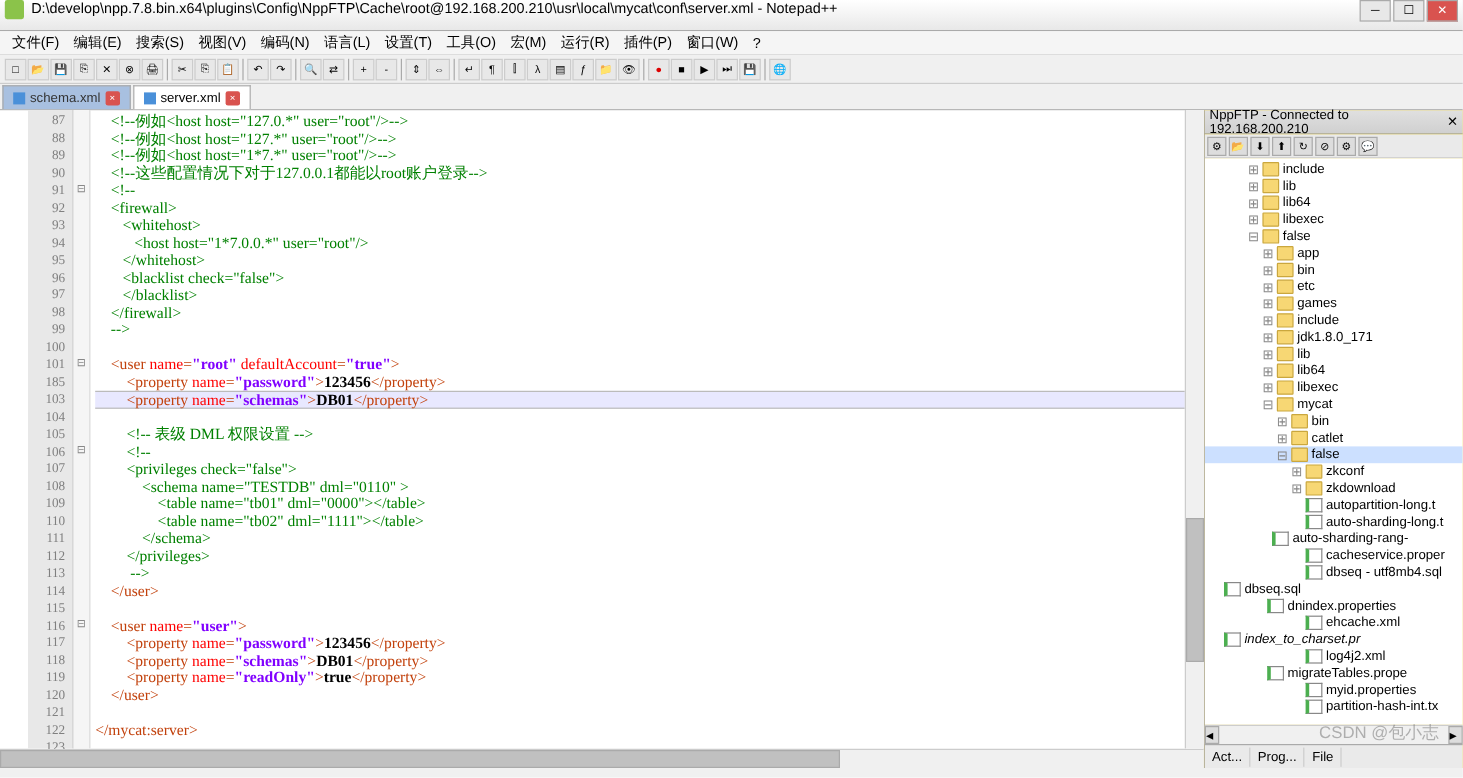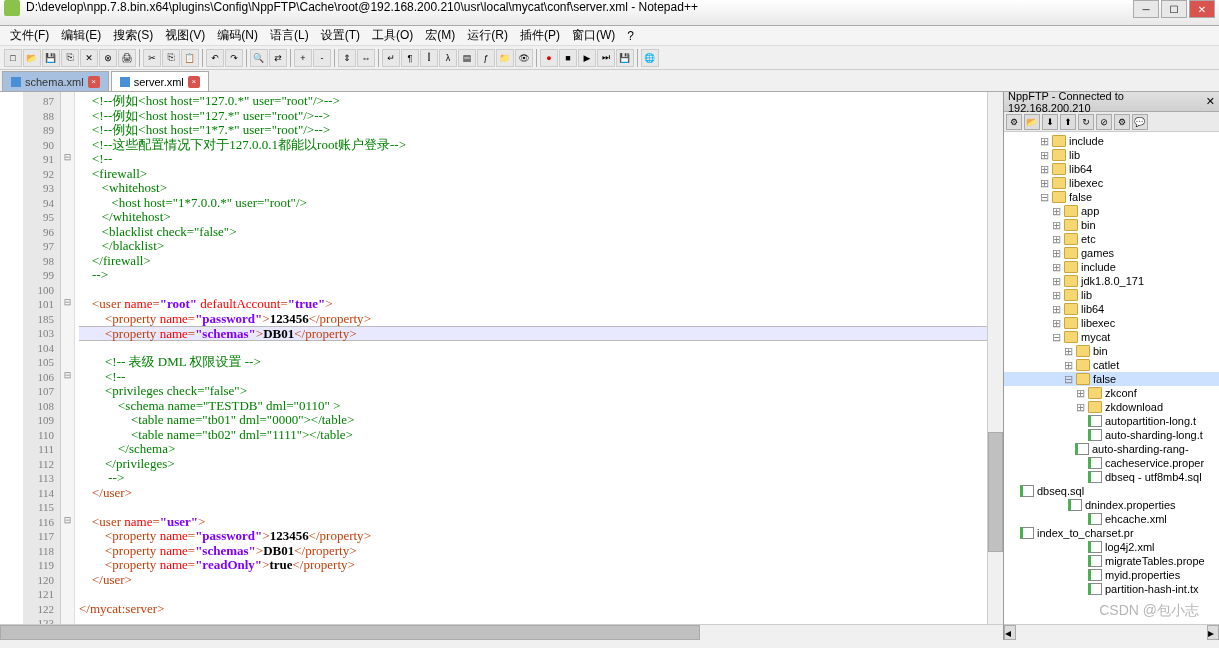--- a/index.html
+++ b/index.html
@@ -350,76 +350,81 @@
         <div class="tree-item" style="padding-left: 72px;">
           <span style="width:12px;color:#888"></span>
           <div class="tree-icon file green"></div>
           <span>autopartition-long.t</span>
         </div>
         <div class="tree-item" style="padding-left: 72px;">
           <span style="width:12px;color:#888"></span>
           <div class="tree-icon file green"></div>
           <span>auto-sharding-long.t</span>
         </div>
-        <div class="tree-item" style="padding-left: 59px; align-items: center;">
+        <div class="tree-item" style="padding-left: 44px; align-items: center;">
           <span style="width:12px;color:#888"></span>
           <div class="tree-icon file green"></div>
           <span>auto-sharding-rang-</span>
         </div>
         <div class="tree-item" style="padding-left: 72px;">
           <span style="width:12px;color:#888"></span>
           <div class="tree-icon file green"></div>
           <span>cacheservice.proper</span>
         </div>
         <div class="tree-item" style="padding-left: 72px;">
           <span style="width:12px;color:#888"></span>
           <div class="tree-icon file green"></div>
           <span>dbseq - utf8mb4.sql</span>
         </div>
         <div class="tree-item" style="">
           <span style="width:12px;color:#888"></span>
           <div class="tree-icon file green"></div>
           <span>dbseq.sql</span>
         </div>
-        <div class="tree-item" style="padding-left: 52px;">
+        <div class="tree-item" style="padding-left: 40px;">
           <span style="width:12px;color:#888"></span>
           <div class="tree-icon file green"></div>
           <span>dnindex.properties</span>
         </div>
         <div class="tree-item" style="padding-left: 72px; text-align: center;">
           <span style="width:12px;color:#888"></span>
           <div class="tree-icon file green"></div>
           <span>ehcache.xml</span>
         </div>
-        <div class="tree-item" style="">
+        <div class="tree-item" style=" font-style: italic;">
           <span style="width:12px;color:#888"></span>
           <div class="tree-icon file green"></div>
           <span>index_to_charset.pr</span>
         </div>
         <div class="tree-item" style="padding-left: 72px;">
           <span style="width:12px;color:#888"></span>
           <div class="tree-icon file green"></div>
           <span>log4j2.xml</span>
         </div>
-        <div class="tree-item" style="padding-left: 72px;">
+        <div class="tree-item" style="padding-left: 40px;">
           <span style="width:12px;color:#888"></span>
           <div class="tree-icon file green"></div>
           <span>migrateTables.prope</span>
         </div>
         <div class="tree-item" style="padding-left: 72px;">
           <span style="width:12px;color:#888"></span>
           <div class="tree-icon file green"></div>
           <span>myid.properties</span>
         </div>
         <div class="tree-item" style="padding-left: 72px;">
           <span style="width:12px;color:#888"></span>
           <div class="tree-icon file green"></div>
           <span>partition-hash-int.tx</span>
         </div>
       </div>
     <div class="ftp-scroll">
       <div style="position:absolute;left:0;width:12px;height:100%;background:#ddd;border:1px solid #aaa">◂</div>
       <div style="position:absolute;right:0;width:12px;height:100%;background:#ddd;border:1px solid #aaa">▸</div>
     </div>
+    <div class="ftp-tabs" id="ftptabs">
+        <div class="ftp-tab">Act...</div>
+        <div class="ftp-tab">Prog...</div>
+        <div class="ftp-tab">File</div>
+      </div>
   </div>
 </div>
 
 <div class="watermark">CSDN @包小志</div>
 
 </body></html>

